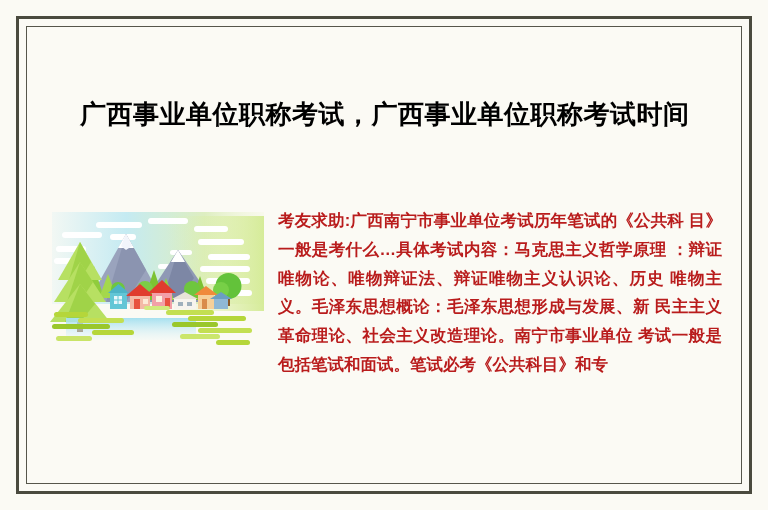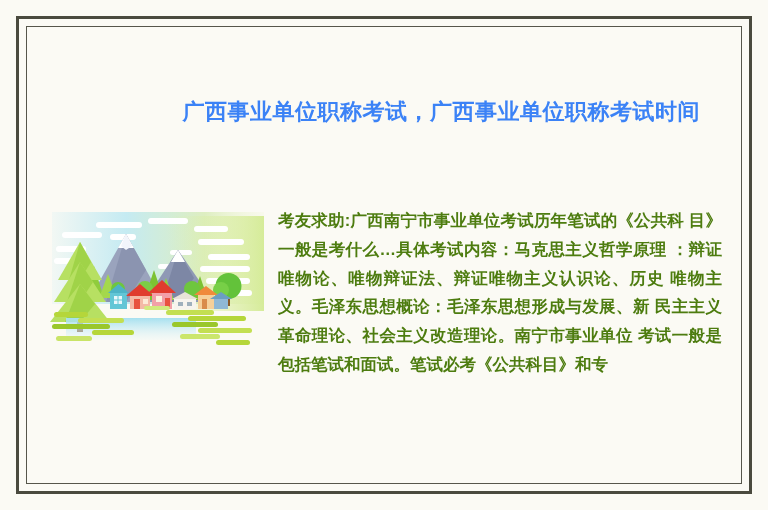--- a/index.html
+++ b/index.html
@@ -43,27 +43,26 @@
     box-sizing: border-box;
     pointer-events: none;
   }
 
   
   .title {
     position: absolute;
     left: 80px;
     top: 80px;
     width: 620px;
-    font-size: 22px;
+    font-size: 26px;
     font-weight: bold;
-    color: #3b82f6;
+    color: #000000;
     letter-spacing: 0.5px;
     line-height: 34px;
     white-space: nowrap;
-    text-align: right;
   }
 
   
   .illustration {
     position: absolute;
     left: 48px;
     top: 206px;
     width: 220px;
     height: 160px;
   }
@@ -75,21 +74,21 @@
 
   
   .bodycopy {
     position: absolute;
     left: 278px;
     top: 206px;
     width: 444px;
     font-size: 16.5px;
     font-weight: bold;
     line-height: 28.8px;
-    color: #4d7c0f;
+    color: #b91c1c;
     text-align: justify;
     text-justify: inter-character;
     letter-spacing: 0px;
   }
   .bodycopy .lastline {
     display: block;
     text-align: center;
   }
 </style>
 </head>

